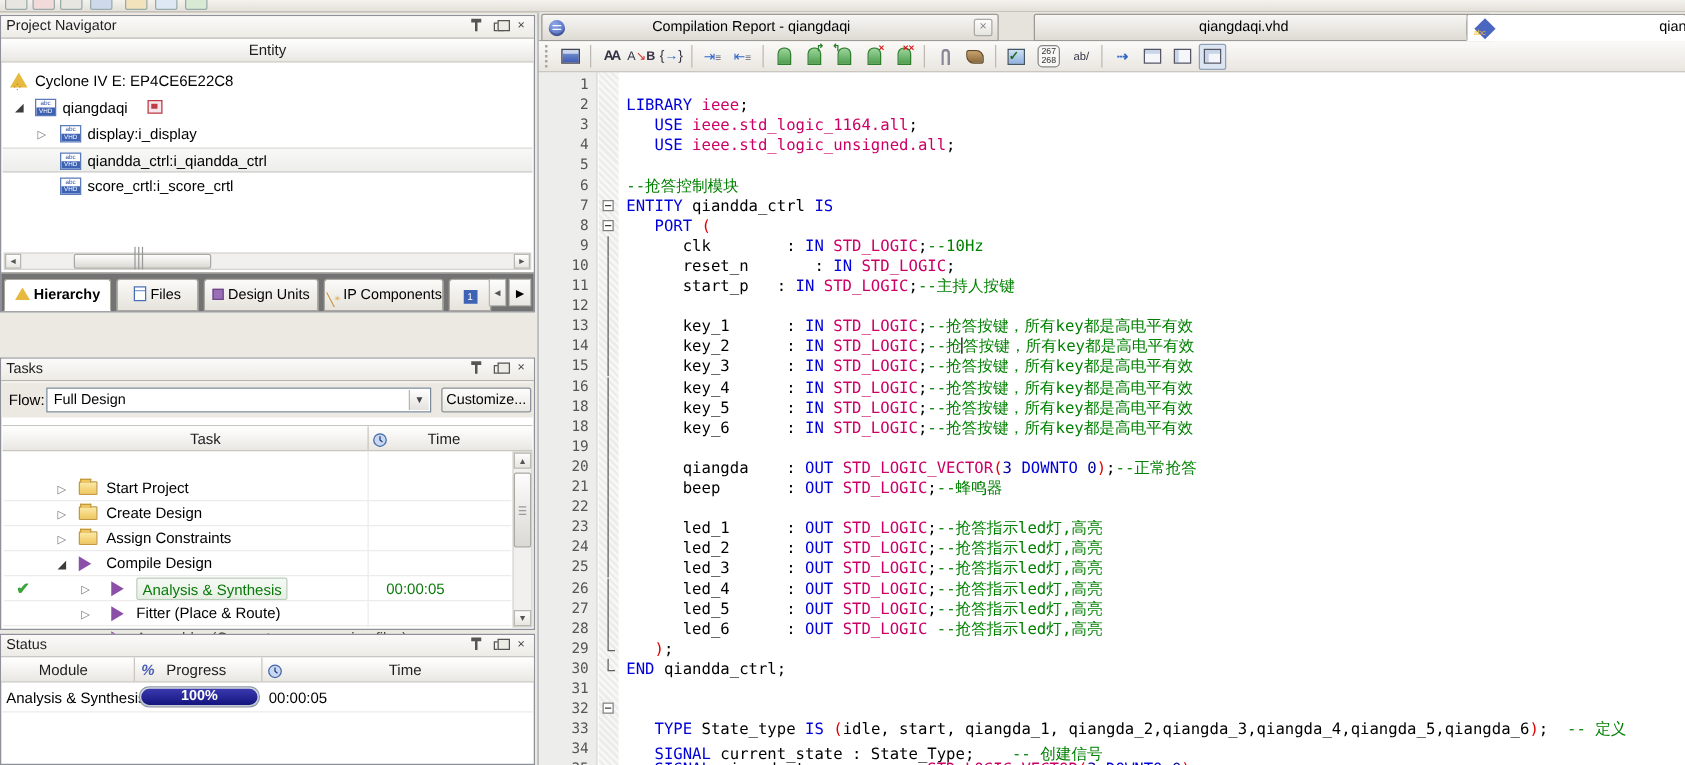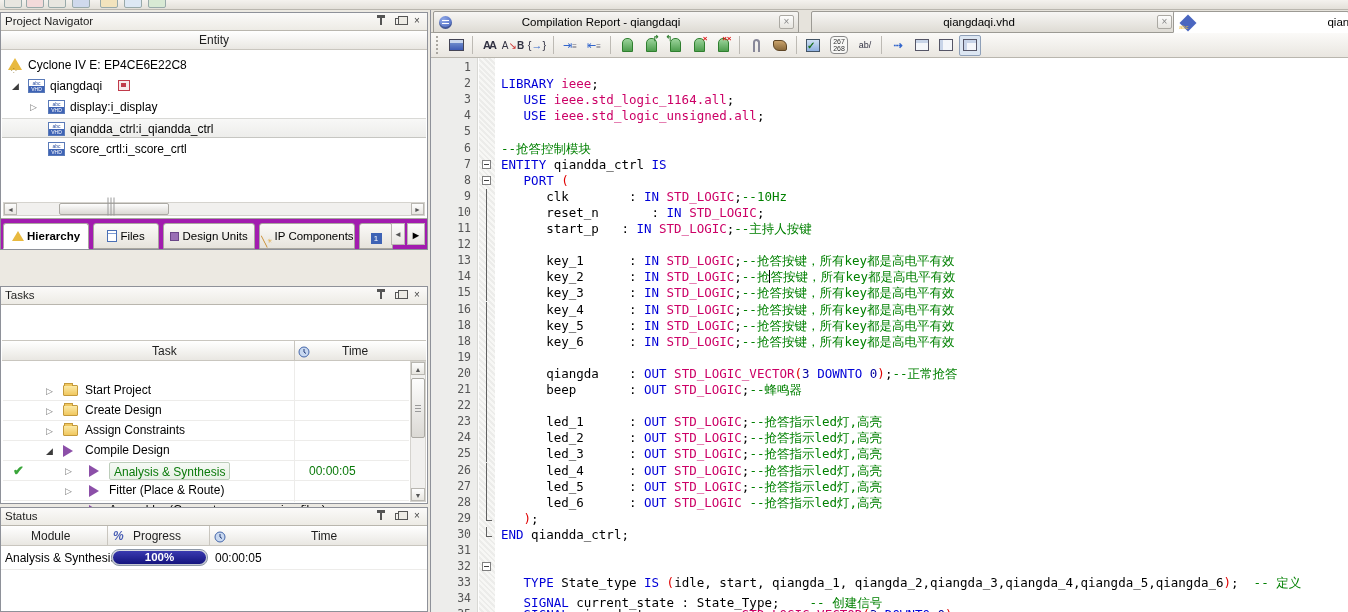--- a/index.html
+++ b/index.html
@@ -35,21 +35,21 @@
   .hierbadge:before { content:""; position:absolute; left:2px; top:2px; width:5px; height:4px; background:#C03A4A; }
 
   .hscroll { position:absolute; height:14px; background:#F1F0EE; border:1px solid #D5D3CE; }
   .vscroll { position:absolute; width:16px; background:#F1F0EE; border:1px solid #D5D3CE; }
   .sbtn { position:absolute; background:linear-gradient(#FDFDFD,#E8E6E1); border:1px solid #B9B7B1; color:#555; font-size:7px; text-align:center; }
   .thumb { position:absolute; background:linear-gradient(#FDFDFD,#DBD9D4); border:1px solid #ABA9A3; border-radius:2px; }
   .grip { position:absolute; left:3px; right:3px; top:45%; border-top:1px solid #999; box-shadow:0 3px 0 #999, 0 6px 0 #999; }
 
   .navtab { position:absolute; height:26px; top:0; background:linear-gradient(#FBFAF8,#E6E3DC); border:1px solid #A8A69F; border-radius:3px 3px 0 0; font-size:11.5px; line-height:24px; text-align:center; white-space:nowrap; overflow:hidden; }
   .navtab.active { background:#FFFFFF; border-bottom:1px solid #fff; font-weight:bold; }
-  .navtabs-strip { position:absolute; background:#a21caf; border-top:1px solid #A8A69F; }
+  .navtabs-strip { position:absolute; background:#737373; border-top:1px solid #A8A69F; }
 
   .files-i { display:inline-block; width:10px; height:12px; border:1px solid #4A6FB5; background:#fff; vertical-align:-2px; box-shadow:inset 0 2px 0 #fff, inset 0 3px 0 #7E9CD4; }
   .du-i { display:inline-block; width:9px; height:9px; background:#9A6FB5; border:1px solid #6B4788; vertical-align:-1px; }
   .ip-i { display:inline-block; width:11px; height:11px; position:relative; vertical-align:-2px; }
   .ip-i:before { content:"╲"; position:absolute; color:#C98A2A; font-size:10px; left:1px; top:-1px; }
   .ip-i:after { content:"✳"; position:absolute; color:#E0A93E; font-size:6px; right:-1px; top:-2px; }
   .one-i { display:inline-block; width:11px; height:11px; background:#3E63B5; color:#fff; font-size:8px; line-height:11px; text-align:center; vertical-align:-1px; }
   .tri-i { display:inline-block; width:0; height:0; border-left:6px solid transparent; border-right:6px solid transparent; border-bottom:10px solid #E8B93F; vertical-align:-1px; }
 
   
@@ -170,20 +170,28 @@
 
 <div class="panel" id="tasks" style="left:0;top:286px;width:428px;height:218px;">
   <div class="ptitle">
     <span>Tasks</span>
     <span class="pbtns">
       <span class="pbtn"><span class="pin-i"></span></span>
       <span class="pbtn"><span class="float-i"></span></span>
       <span class="pbtn">×</span>
     </span>
   </div>
+  <div class="flowrow" style="top:19px;">
+    <span style="position:absolute;left:6px;top:7px;">Flow:</span>
+    <span class="combo" style="left:36px;top:4px;width:308px;">
+      <span>Full Design</span>
+      <span class="arr">▼</span>
+    </span>
+    <span class="btn" style="left:352px;top:4px;width:72px;">Customize...</span>
+  </div>
   <div style="position:absolute;left:1px;right:1px;top:53px;bottom:1px;border-top:1px solid #C9C6BF;">
     <div class="colhead" style="height:20px;line-height:20px;position:relative;">
       <span style="position:absolute;left:150px;">Task</span>
       <span style="position:absolute;left:296px;top:3px;">
         <svg width="12" height="12" viewBox="0 0 12 12">
             <circle cx="6" cy="6" r="5" fill="#C8D8F0" stroke="#4466AA"></circle>
             <path d="M6 3v3l2 1.5" stroke="#223A77" fill="none"></path>
           </svg>
       </span>
       <span style="position:absolute;left:340px;">Time</span>
@@ -273,21 +281,21 @@
     </div>
 </div>
 
 <div id="editor">
   <div id="edtabs">
       <div class="edtab" style="left: 2px; width: 366px;">
         <span class="repico"></span>
         <span class="ttl">Compilation Report - qiangdaqi</span>
         <span class="closebox">×</span>
       </div>
-      <div class="edtab" style="left: 380px; width: 366px;">
+      <div class="edtab" style="left: 396px; width: 366px;">
         <span class="ttl">qiangdaqi.vhd</span>
         <span class="closebox">×</span>
       </div>
       <div class="edtab active" style="left: 742px; width: 176px;">
         <span class="abcico" style="left: 8px;">
           <i>abc</i>
         </span>
         <span class="ttl" style="text-align: right; right: -14px;">qiandd</span>
       </div>
     </div>

